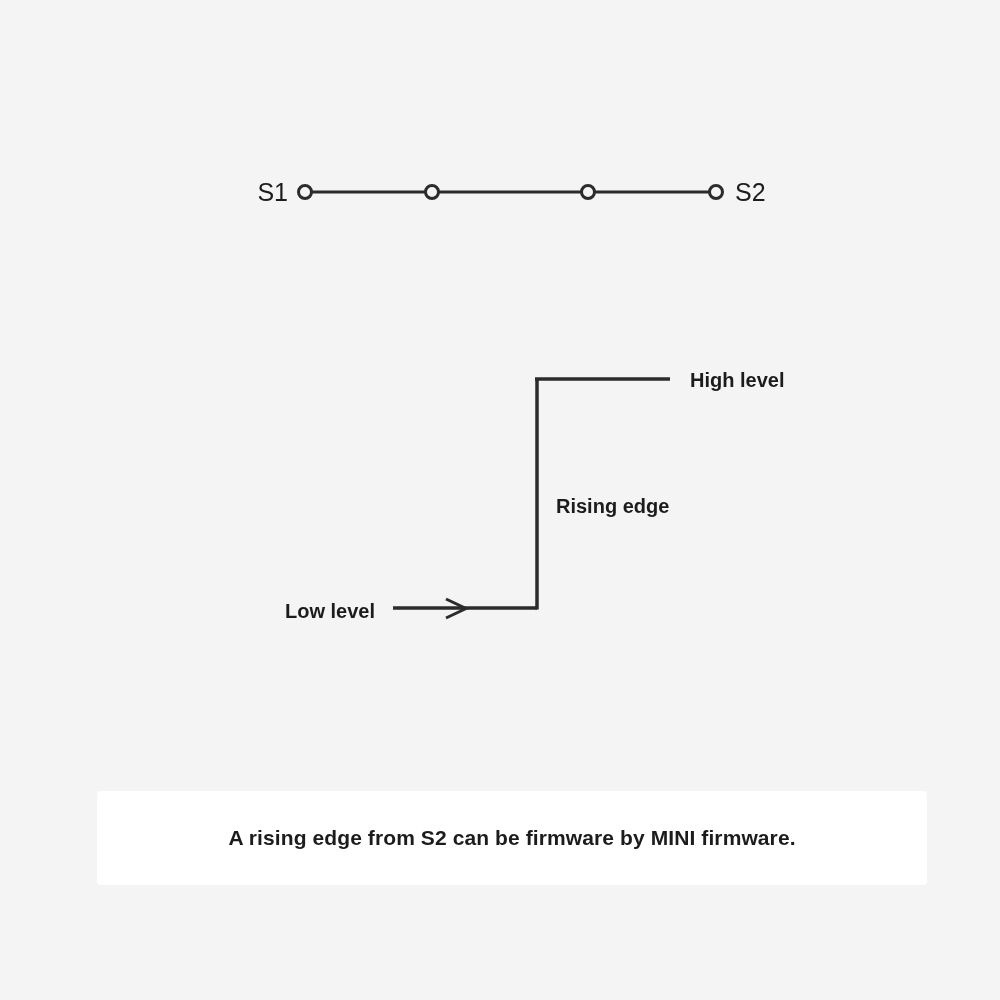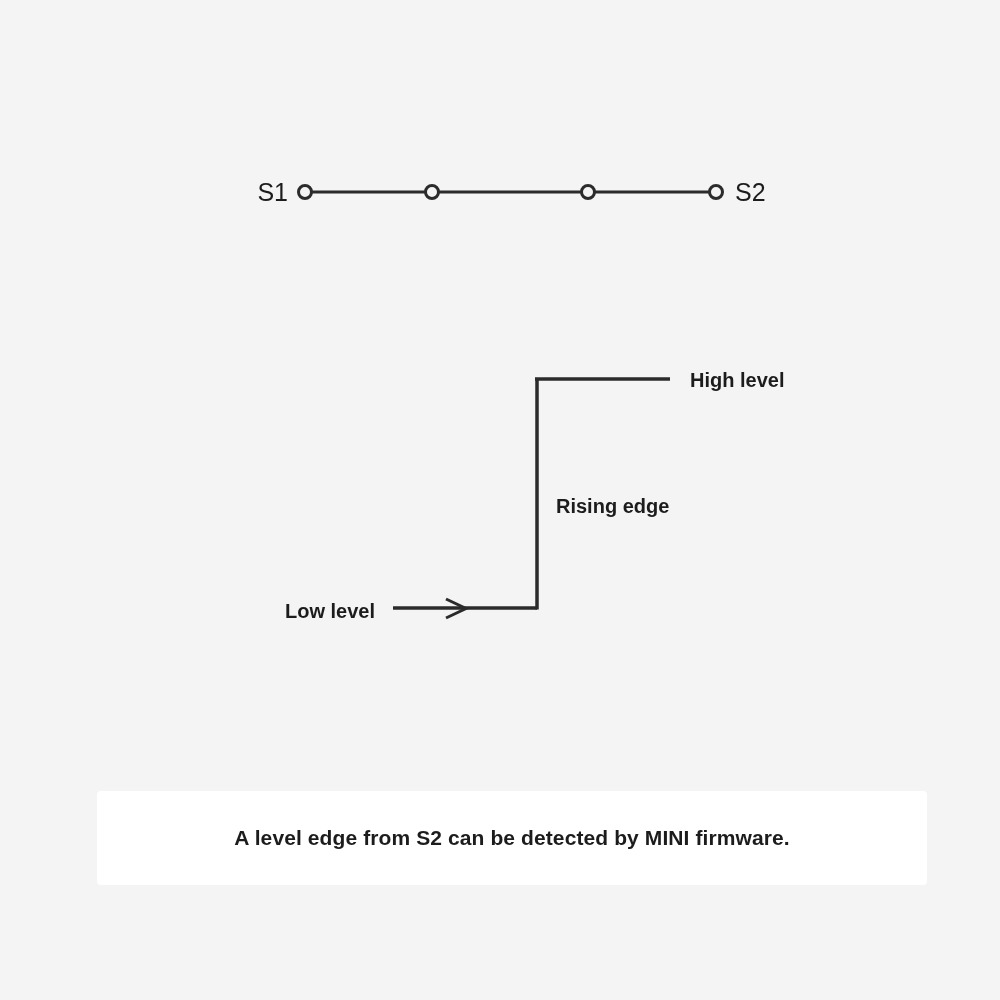--- a/index.html
+++ b/index.html
@@ -104,16 +104,16 @@
     </g>
 
     <text class="lbl lbl-bold" x="375" y="618" text-anchor="end">Low level</text>
 
     <text class="lbl lbl-bold" x="556" y="513" text-anchor="start">Rising edge</text>
 
     <text class="lbl lbl-bold" x="690" y="387" text-anchor="start">High level</text>
   </svg>
 
   <div class="caption-box">
-    <div class="caption-text">A level edge from S2 can be detected by MINI firmware.</div>
+    <div class="caption-text">A rising edge from S2 can be firmware by MINI firmware.</div>
   </div>
 
 </div>
 
 </body></html>

